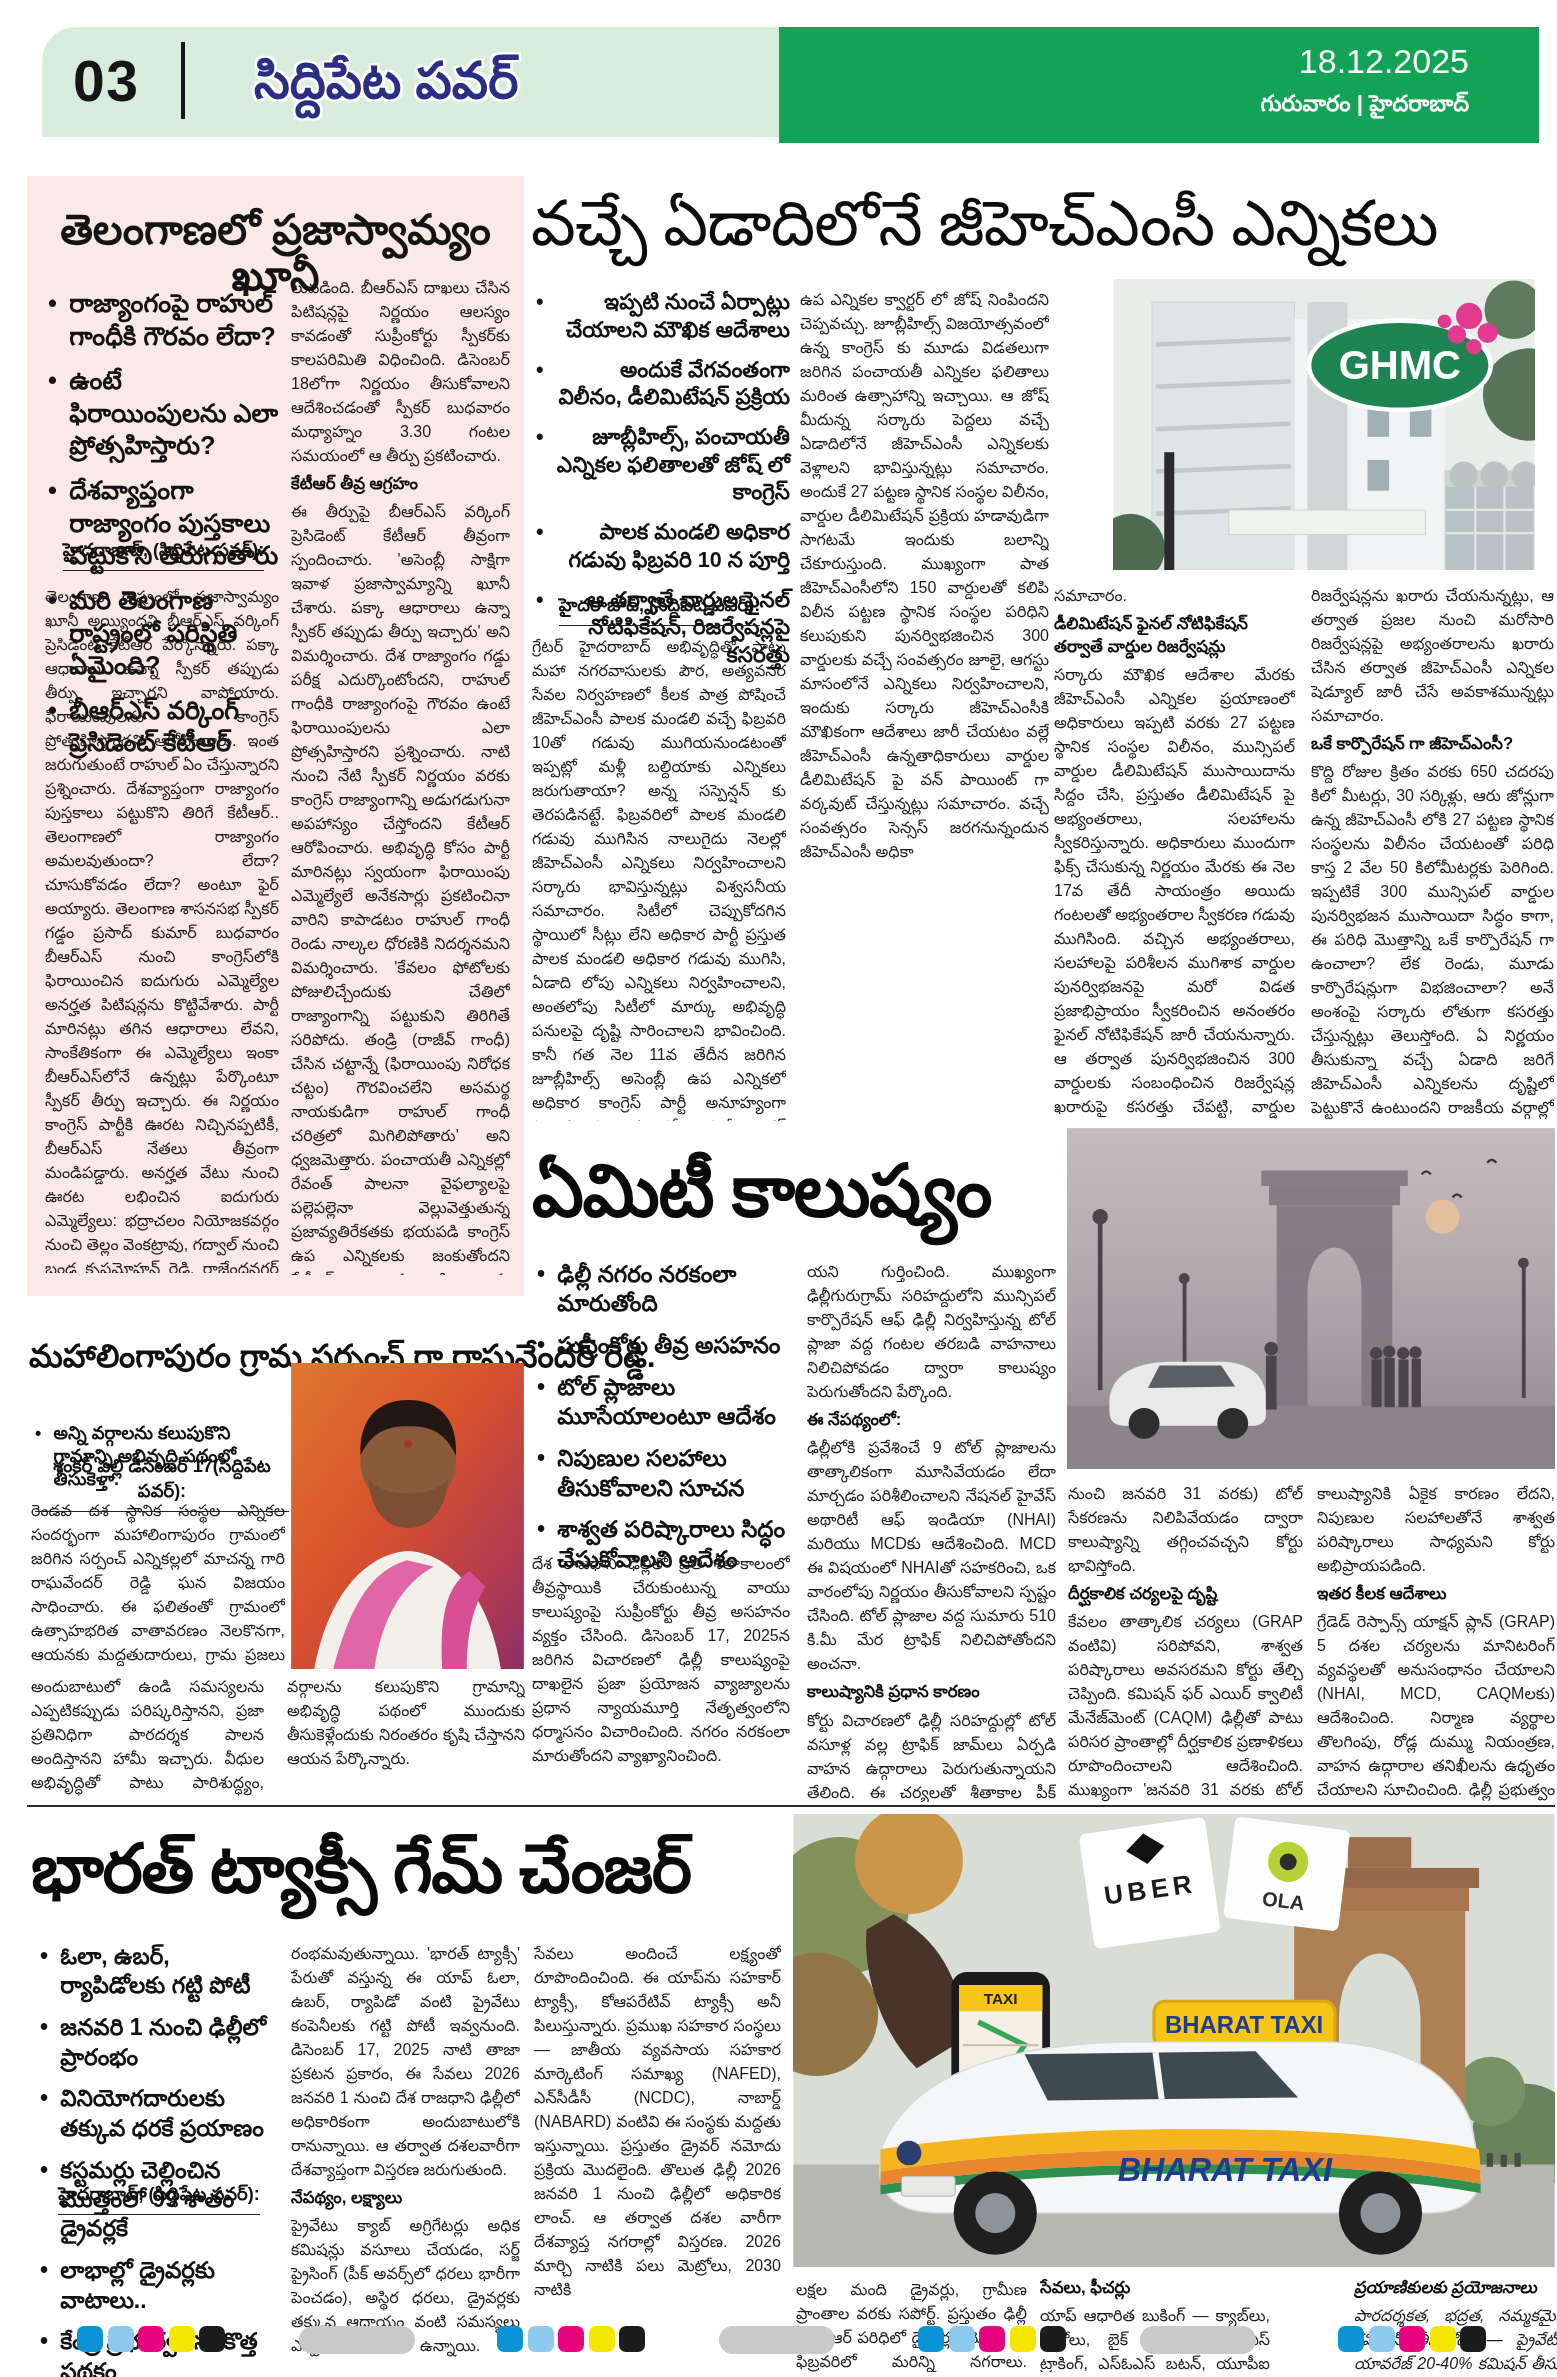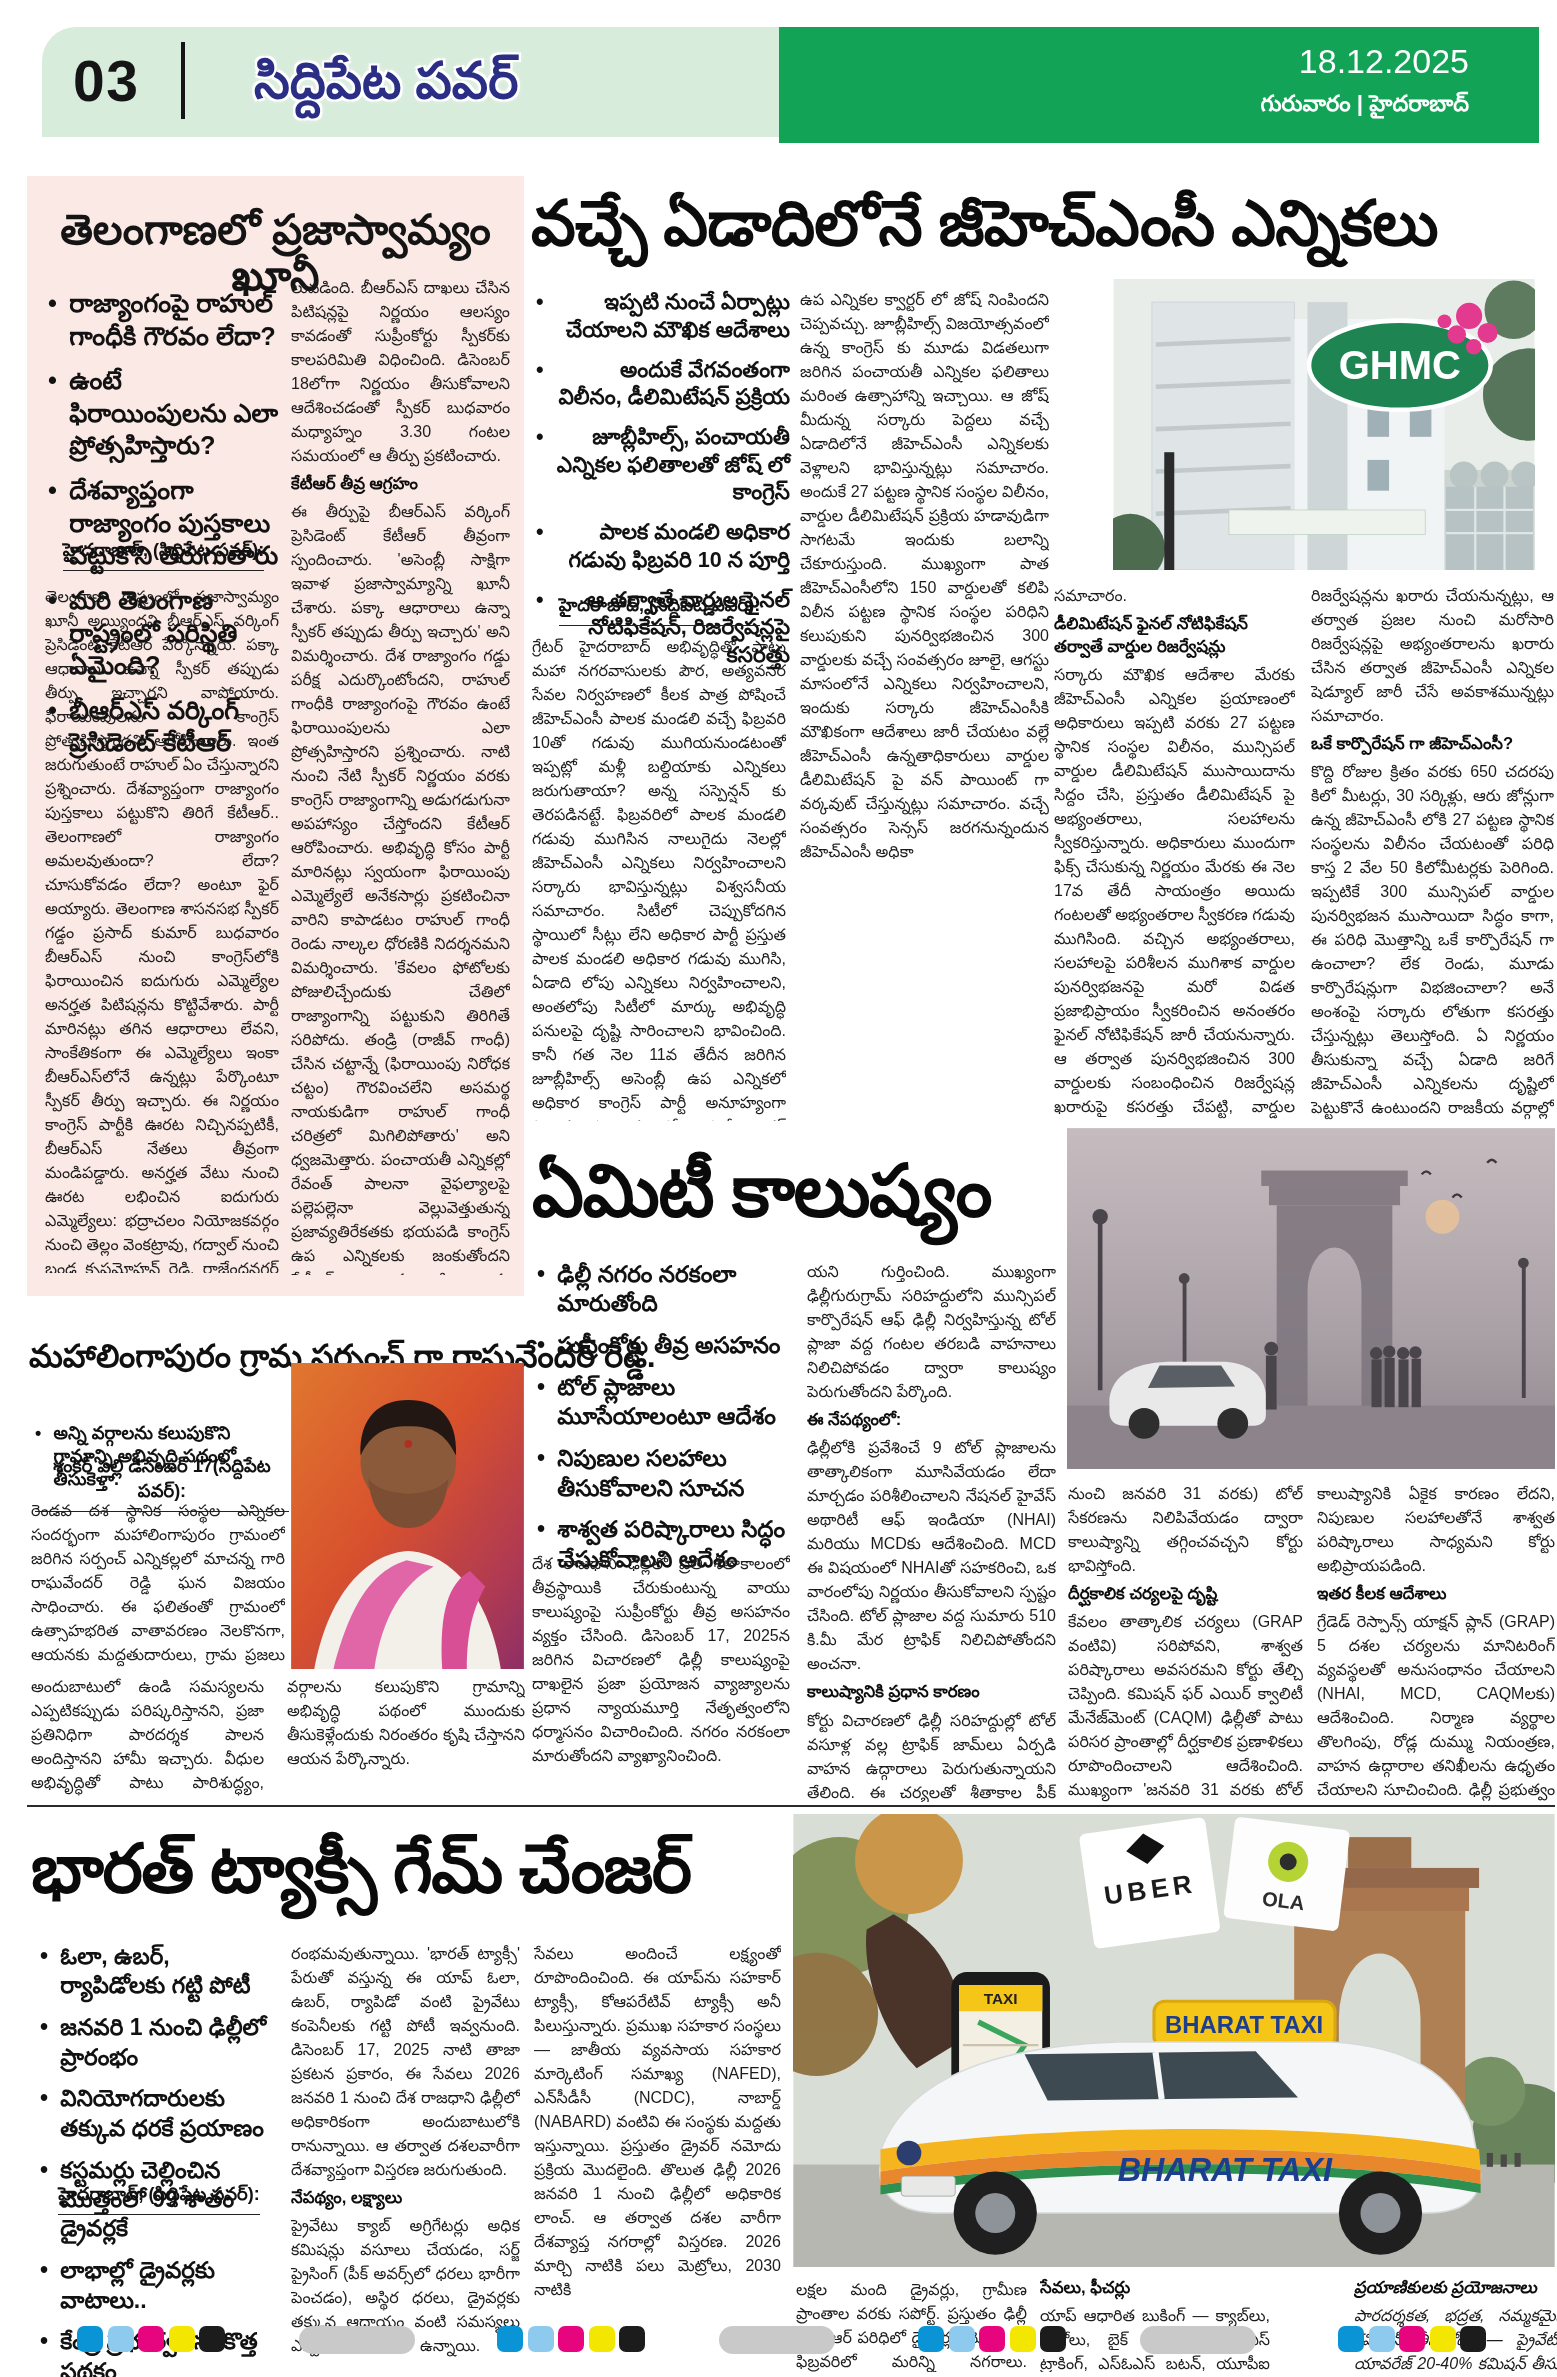--- a/index.html
+++ b/index.html
@@ -10,21 +10,21 @@
   .band{background:#d8ecdc;border-radius:34px 0 0 0;}
   .greenblock{background:#12a357;}
   .pagenum{font-size:57px;font-weight:bold;color:#151515;letter-spacing:1.5px;}
   .pipe{width:3.9px;background:#151515;}
   .masthead{font-size:51px;font-weight:900;color:#2b2e85;white-space:nowrap;
             text-shadow:-2.3px -2.3px 0 #fff,2.3px -2.3px 0 #fff,-2.3px 2.3px 0 #fff,2.3px 2.3px 0 #fff,0 0 6.2px #fff;}
   .hdate{font-size:34px;color:#fff;font-weight:normal;text-align:right;}
   .hday{font-size:22.4px;color:#fff;font-weight:bold;text-align:right;}
   
   .h-side{font-size:42px;font-weight:800;color:#141414;text-align:center;line-height:1.1;}
-  .h-main{font-size:63px;font-weight:700;color:#0c0c0c;white-space:nowrap;letter-spacing:-0.8px;}
+  .h-main{font-size:63px;font-weight:400;color:#0c0c0c;white-space:nowrap;letter-spacing:-0.8px;}
   .h-poll{font-size:73px;font-weight:900;color:#0a0a0a;white-space:nowrap;letter-spacing:-1.5px;}
   .h-taxi{font-size:68px;font-weight:900;color:#0a0a0a;white-space:nowrap;letter-spacing:-1.5px;}
   .h-sarp{font-size:32px;font-weight:800;color:#101010;white-space:nowrap;}
   
   ul.bl{list-style:none;margin:0;padding:0;}
   ul.bl li{display:flex;gap:12.3px;font-weight:bold;color:#121212;line-height:1.28;margin-bottom:12.3px;}
   ul.bl li::before{content:"•";flex:0 0 auto;}
   .b-lg li{font-size:25.4px;}
   .b-md li{font-size:21.6px;}
   .b-poll li{font-size:23px;}

